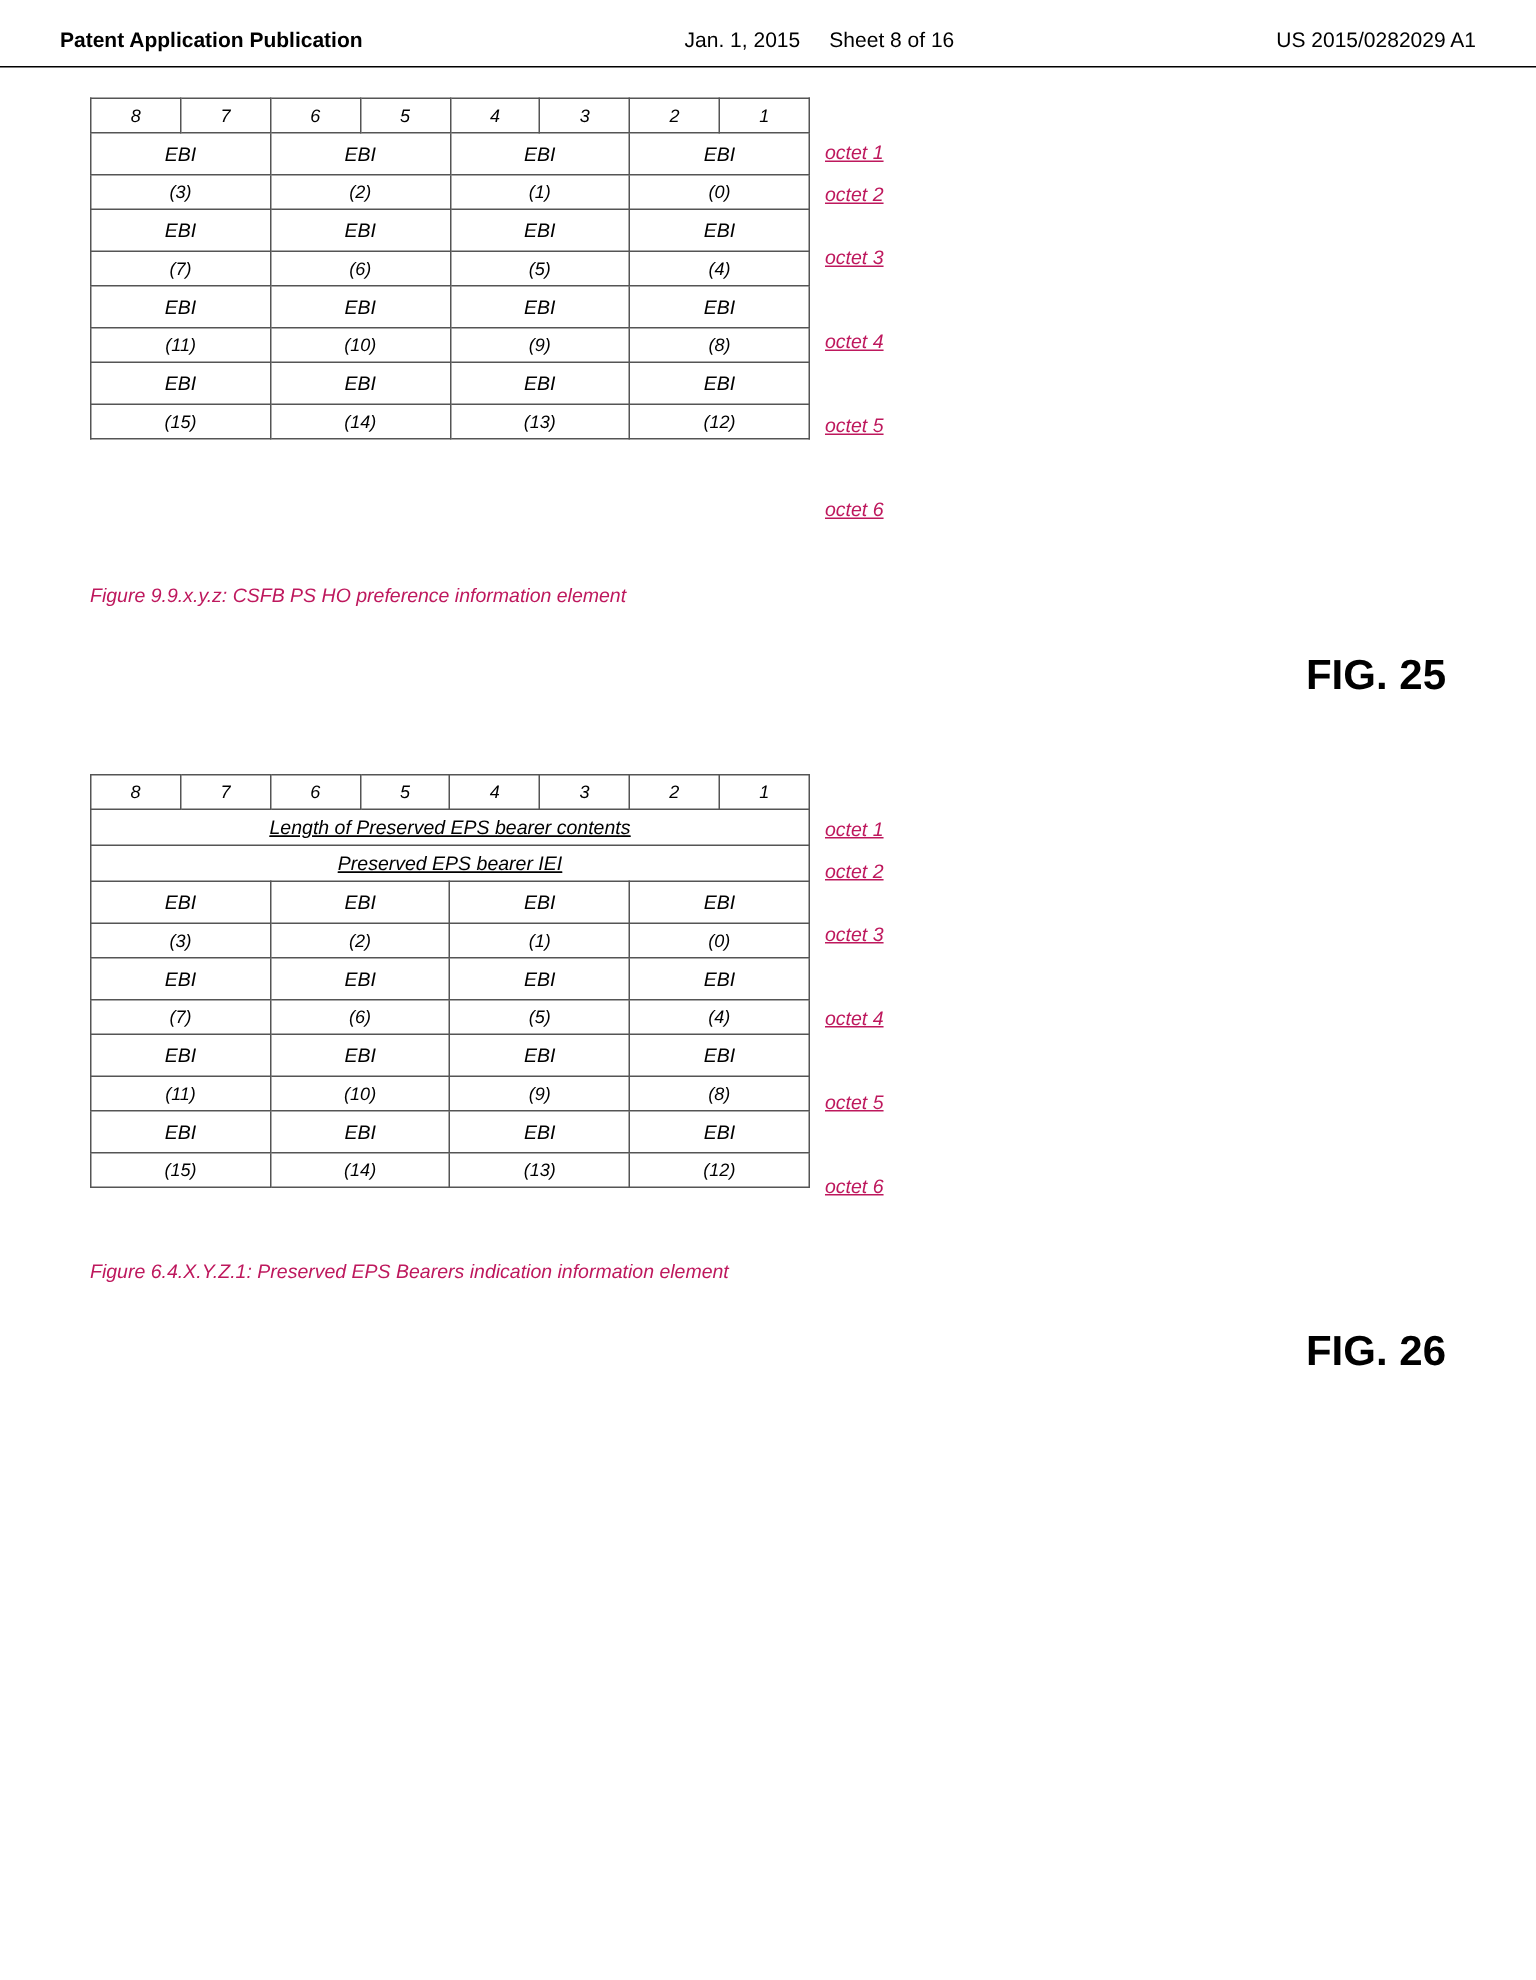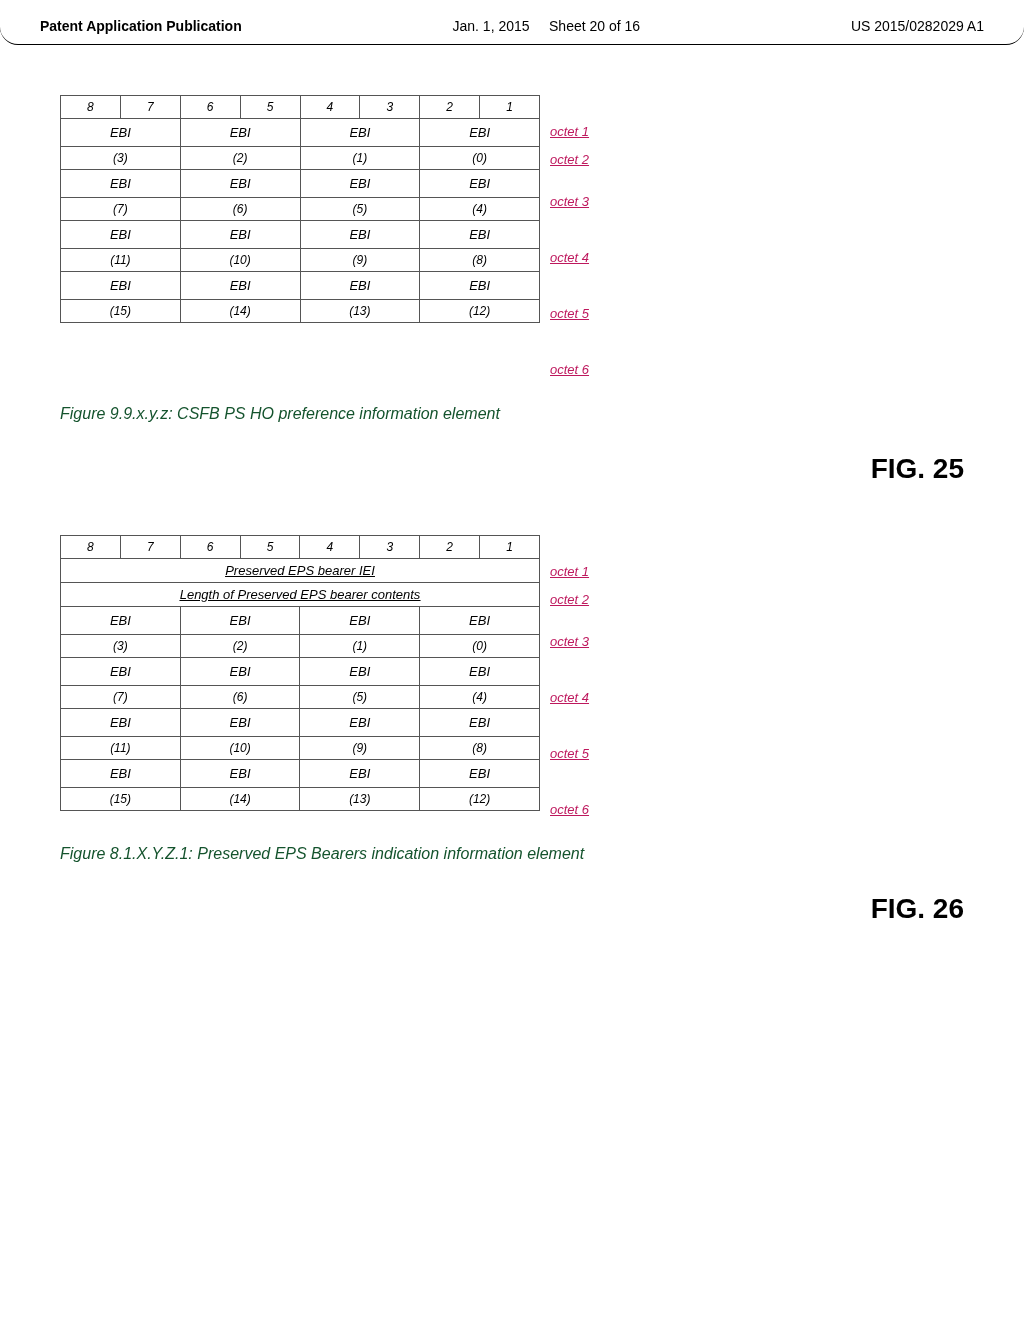--- a/index.html
+++ b/index.html
@@ -12,22 +12,20 @@
       color: #000;
     }
 
     
     .page-header {
       display: flex;
       justify-content: space-between;
       align-items: center;
       padding: 18px 40px 10px 40px;
       border-bottom: 1px solid #000;
-      margin-bottom: 30px;
-      border-radius: 18px;
     }
     .header-left {
       font-weight: bold;
       font-size: 14px;
     }
     .header-center {
       font-size: 14px;
     }
     .header-right {
       font-size: 14px;
@@ -76,23 +74,23 @@
     .octet-label {
       font-style: italic;
       font-size: 13px;
       color: #be185d;
       text-decoration: underline;
     }
 
     
     .figure-caption {
       font-style: italic;
-      font-size: 16px;
-      margin-top: 8px;
-      color: #14532d;
+      font-size: 13px;
+      margin-top: 22px;
+      color: #be185d;
     }
 
     
     .figure-title {
       text-align: right;
       font-size: 28px;
       font-weight: bold;
       margin: 30px 0 50px 0;
     }
 
@@ -116,21 +114,21 @@
       height: 28px;
     }
   </style>
 </head>
 <body>
 
 <div class="page-header">
   <span class="header-left">Patent Application Publication</span>
   <span class="header-center">
     <span>Jan. 1, 2015</span>&nbsp;&nbsp;&nbsp;&nbsp;
-    <span>Sheet 20 of 16</span>
+    <span>Sheet 8 of 16</span>
   </span>
   <span class="header-right">US 2015/0282029 A1</span>
 </div>
 
 <div class="content">
 
   <div class="figure-section">
     <div class="table-wrapper">
       <table class="bit-table">
 
@@ -246,25 +244,25 @@
           <td><em>7</em></td>
           <td><em>6</em></td>
           <td><em>5</em></td>
           <td><em>4</em></td>
           <td><em>3</em></td>
           <td><em>2</em></td>
           <td><em>1</em></td>
         </tr>
 
         <tr class="span-row">
+          <td colspan="8"><em><u>Length of Preserved EPS bearer contents</u></em></td>
+        </tr>
+
+        <tr class="span-row">
           <td colspan="8"><em><u>Preserved EPS bearer IEI</u></em></td>
-        </tr>
-
-        <tr class="span-row">
-          <td colspan="8"><em><u>Length of Preserved EPS bearer contents</u></em></td>
         </tr>
 
         <tr class="ebi-row tall-row">
           <td colspan="2"><em>EBI</em></td>
           <td colspan="2"><em>EBI</em></td>
           <td colspan="2"><em>EBI</em></td>
           <td colspan="2"><em>EBI</em></td>
         </tr>
 
         <tr class="num-row">
@@ -335,19 +333,19 @@
         <div style="height:56px; display:flex; align-items:center;">
           <span class="octet-label">octet 5</span>
         </div>
         <div style="height:56px; display:flex; align-items:center;">
           <span class="octet-label">octet 6</span>
         </div>
       </div>
     </div>
 
     <p class="figure-caption">
-      <em>Figure 8.1.X.Y.Z.1: Preserved EPS Bearers indication information element</em>
+      <em>Figure 6.4.X.Y.Z.1: Preserved EPS Bearers indication information element</em>
     </p>
 
     <div class="figure-title">FIG. 26</div>
   </div>
 
 </div>
 
 </body></html>

